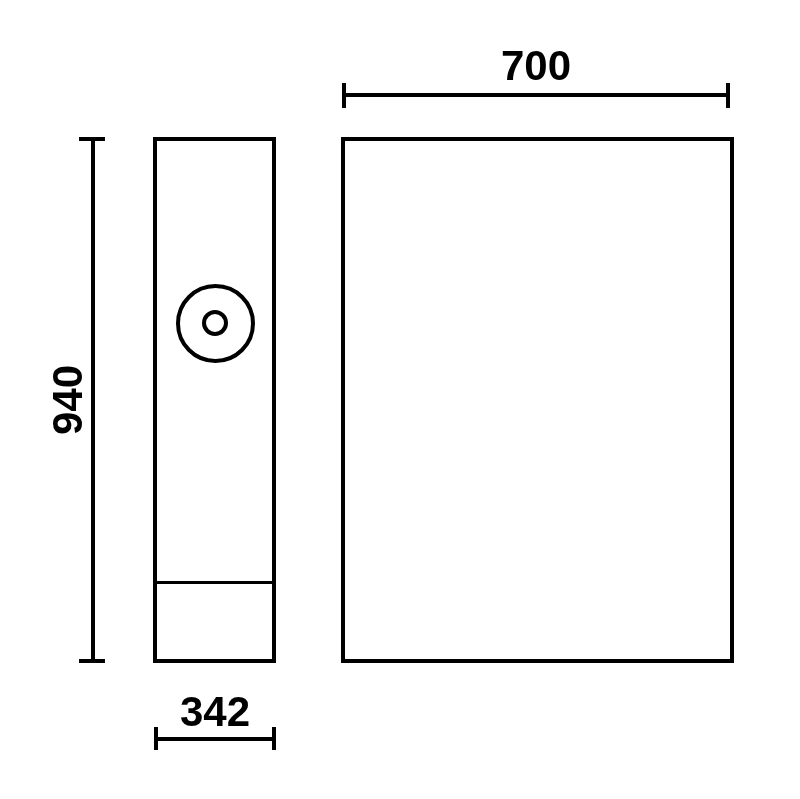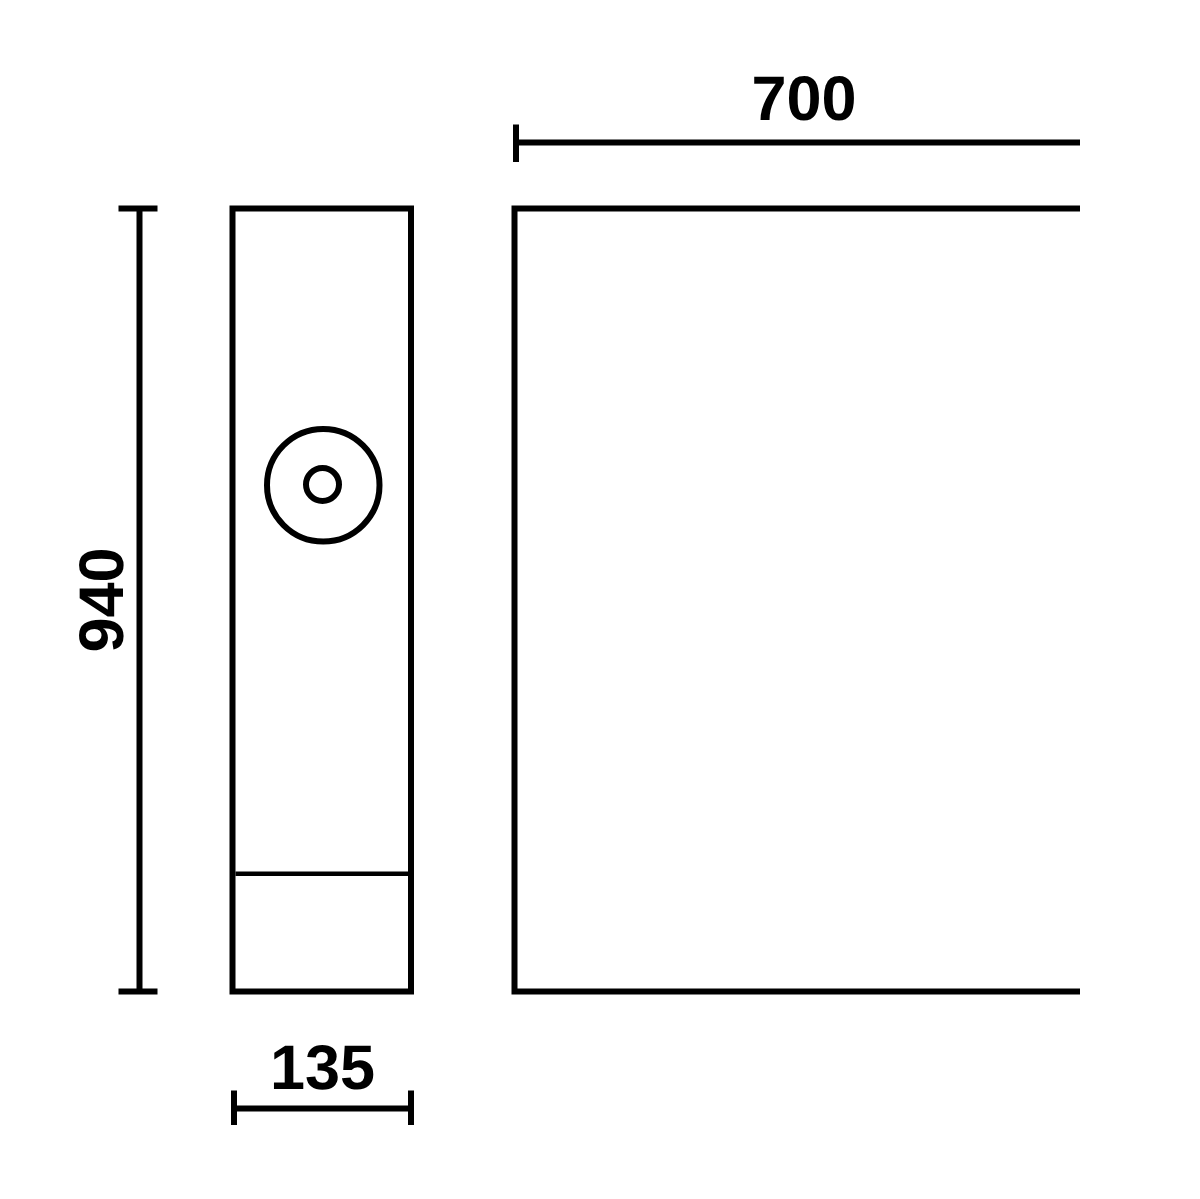--- a/index.html
+++ b/index.html
@@ -7,20 +7,21 @@
     padding: 0;
     background: #ffffff;
   }
   .canvas {
     position: relative;
     width: 720px;
     height: 799px;
     background: #ffffff;
     overflow: hidden;
     font-family: "Liberation Sans", sans-serif;
+    padding-left: 46px;
   }
   
   .stroke {
     position: absolute;
     background: #000000;
   }
   
   .outline {
     position: absolute;
     box-sizing: border-box;
@@ -90,15 +91,15 @@
   <div class="dim-label w-label">700</div>
 
   <div class="stroke h-line"></div>
   <div class="stroke h-tick-t"></div>
   <div class="stroke h-tick-b"></div>
   <div class="dim-label h-label">940</div>
 
   <div class="stroke d-line"></div>
   <div class="stroke d-tick-l"></div>
   <div class="stroke d-tick-r"></div>
-  <div class="dim-label d-label">135</div>
+  <div class="dim-label d-label">342</div>
 
 </div>
 
 </body></html>

